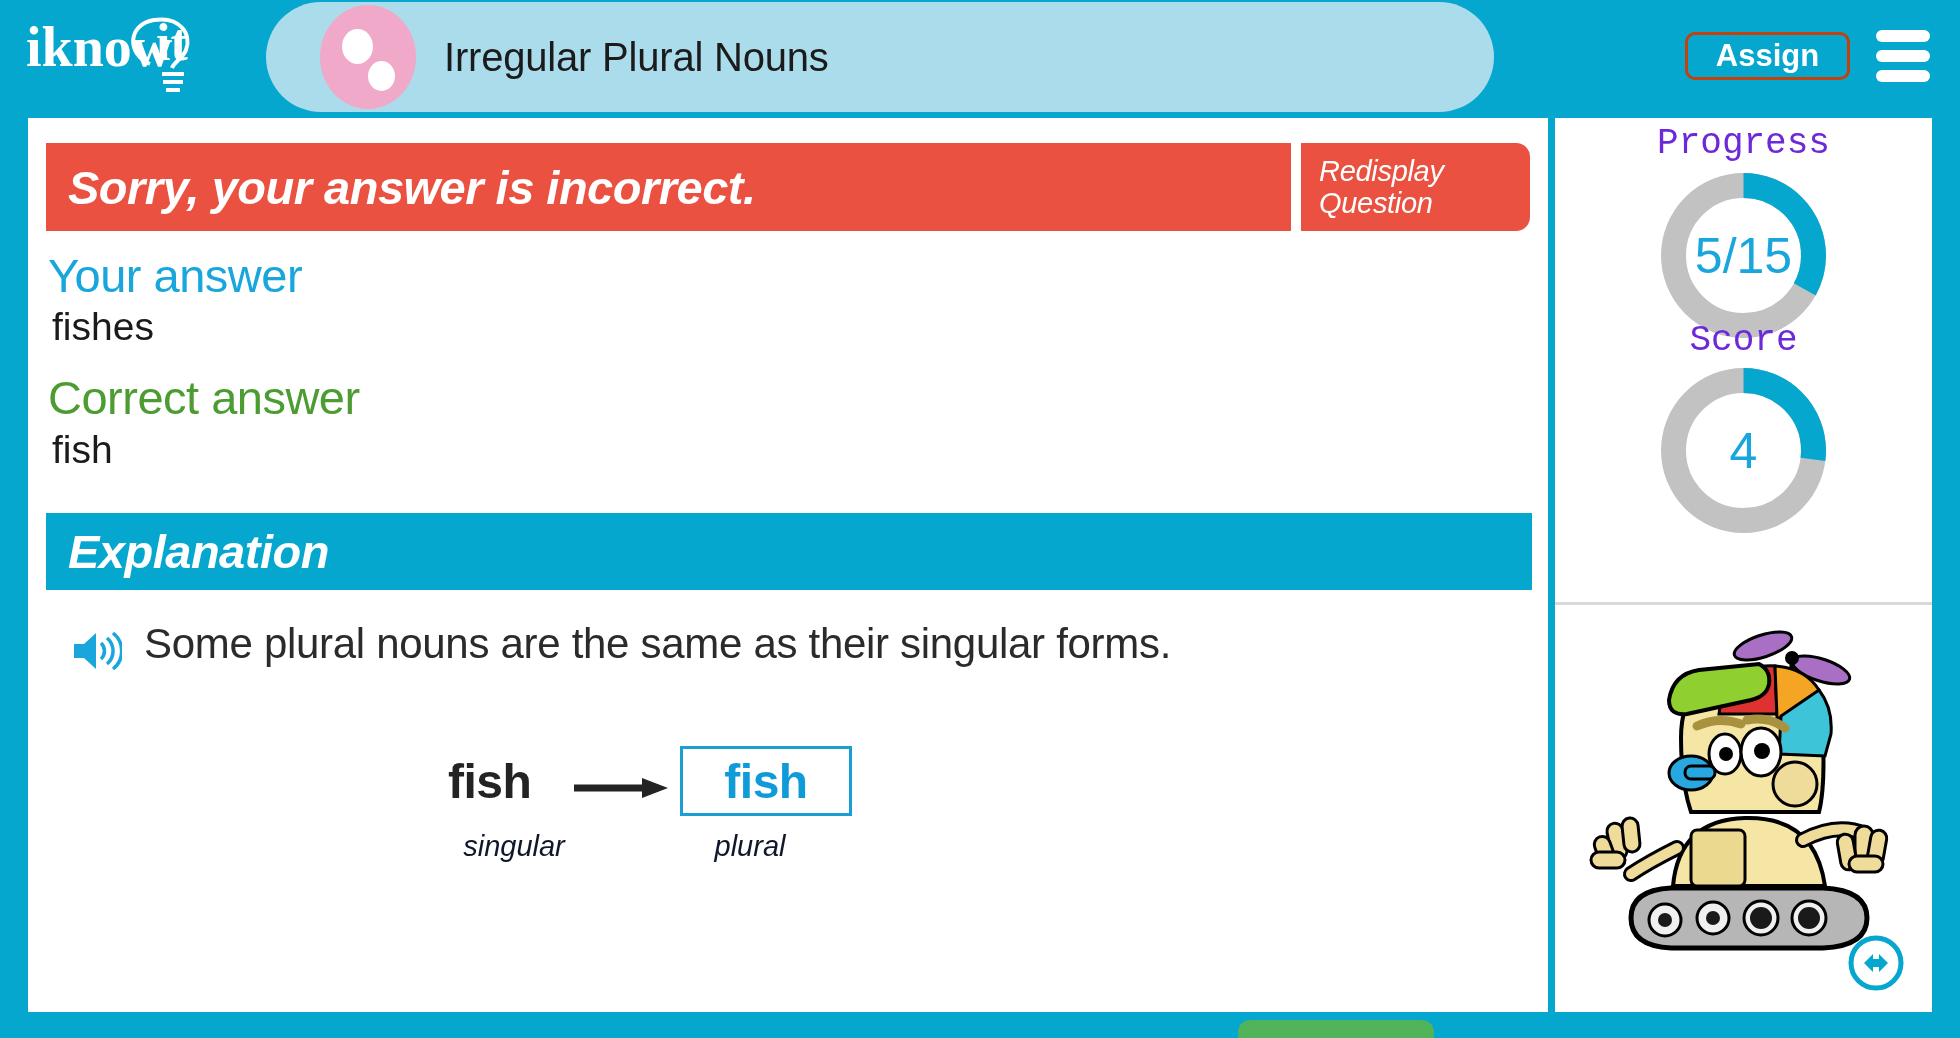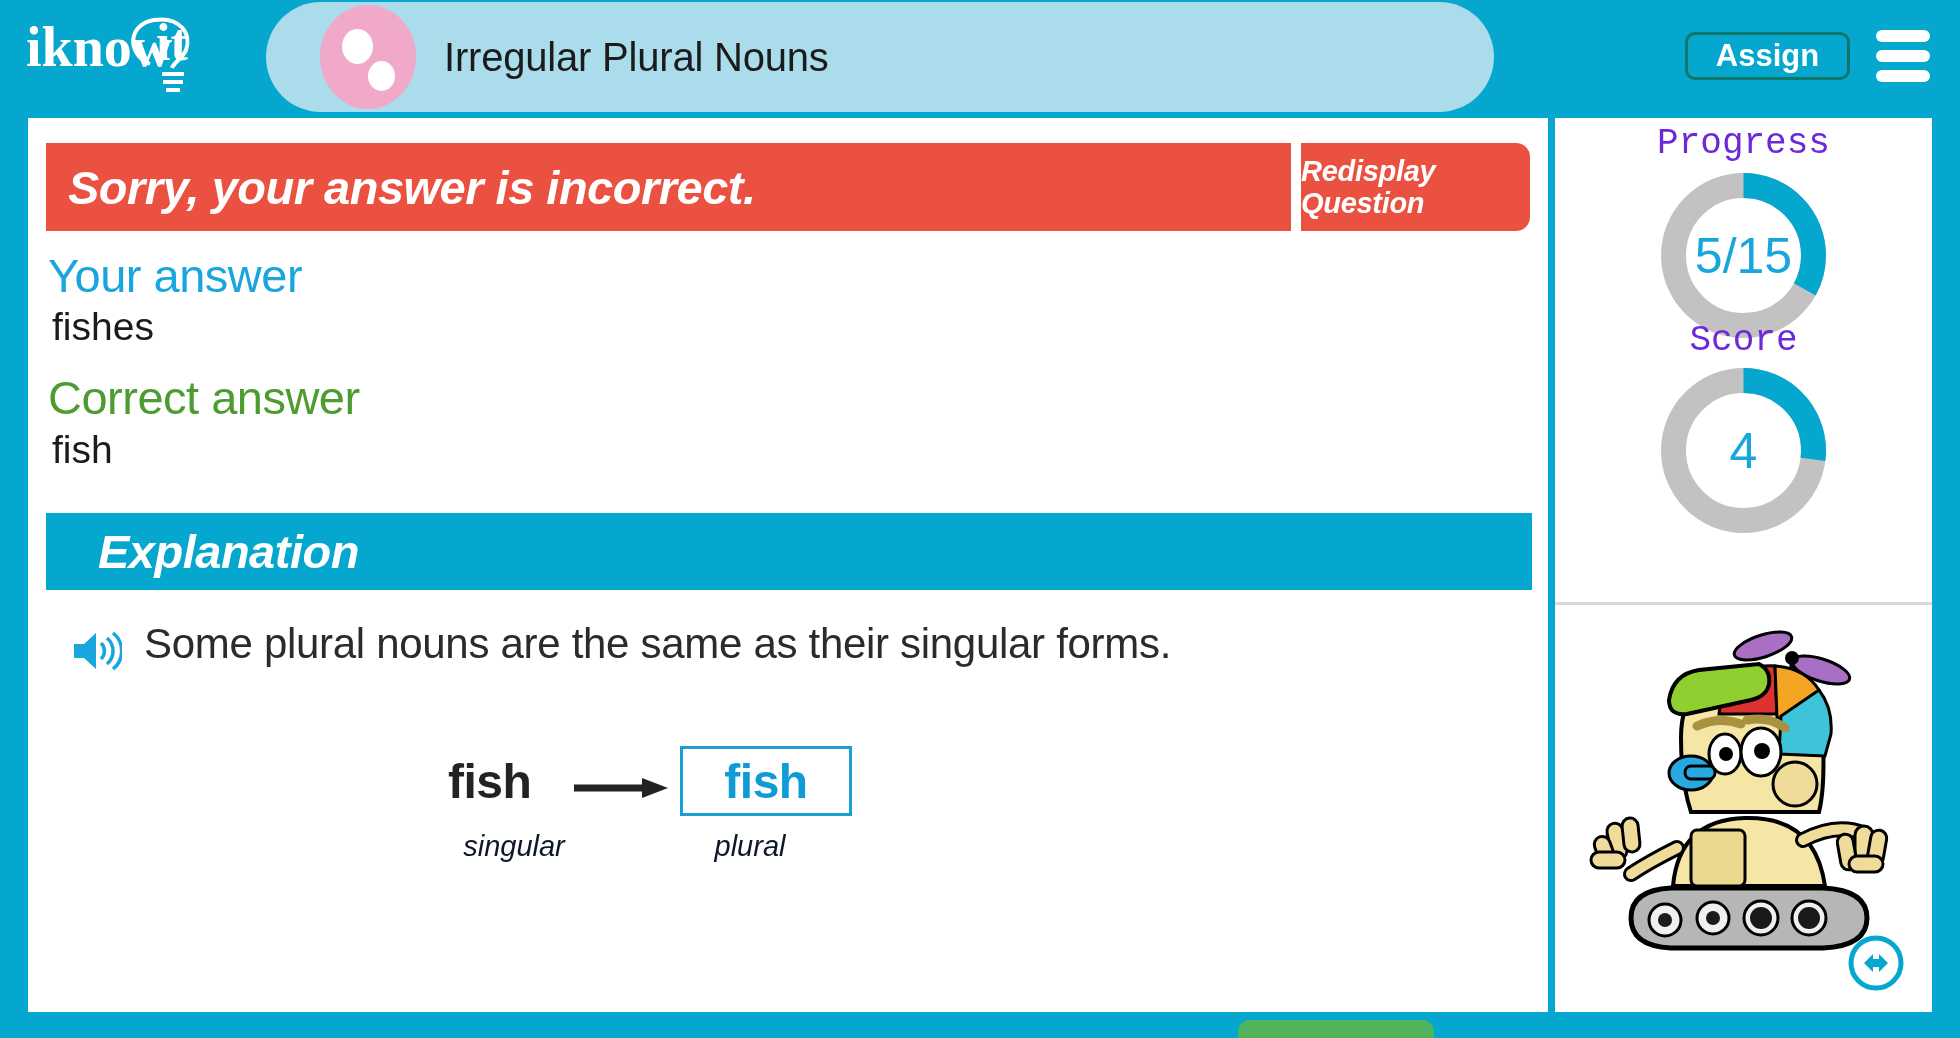--- a/index.html
+++ b/index.html
@@ -44,21 +44,21 @@
   }
   #title-text {
     margin-left: 28px;
     font-size: 40px; color: #1b1b1b;
     letter-spacing: -0.2px;
     white-space: nowrap;
   }
   #assign-btn {
     position: absolute; right: 110px; top: 32px;
     width: 165px; height: 48px;
-    border: 3px solid #0f766e; border-radius: 10px;
+    border: 3px solid #c2410c; border-radius: 10px;
     background: transparent;
     color: #fff; font-size: 31px; font-weight: bold;
     display: flex; align-items: center; justify-content: center;
     cursor: pointer;
   }
   #menu-btn {
     position: absolute; right: 30px; top: 30px;
     width: 54px; height: 52px; cursor: pointer;
     display: flex; flex-direction: column; justify-content: space-between;
   }
@@ -94,43 +94,43 @@
   }
   #redisplay-btn {
     position: absolute; left: 1255px; top: 0;
     width: 229px; height: 88px;
     background: #ea5140;
     border-radius: 0 14px 14px 0;
     display: flex; flex-direction: column; justify-content: center;
     cursor: pointer;
   }
   #redisplay-btn span {
-    color: #fff;
-    font-size: 29px; font-style: italic; font-weight: bold;
+    margin-left: 18px; color: #fff;
+    font-size: 29px; font-style: italic; font-weight: normal;
     line-height: 1.12; letter-spacing: -0.3px;
   }
 
   .answer-label {
     position: absolute; left: 20px;
     font-size: 47px; letter-spacing: -0.5px;
   }
   .answer-value {
     position: absolute; left: 24px;
     font-size: 39px; color: #1b1b1b;
   }
   #your-answer-label { top: 130px; color: #18a6dc; }
   #your-answer-value { top: 187px; }
   #correct-answer-label { top: 252px; color: #4c9c31; }
   #correct-answer-value { top: 310px; }
 
   #explanation-bar {
     position: absolute; left: 18px; top: 395px;
     width: 1486px; height: 77px;
     background: #05a7ce;
-    display: flex; align-items: center; padding-left: 30px;
+    display: flex; align-items: center;
   }
   #explanation-bar span {
     margin-left: 22px; color: #fff;
     font-size: 47px; font-style: italic; font-weight: bold;
     letter-spacing: -0.5px;
   }
 
   #explanation-body {
     position: absolute; left: 18px; top: 500px;
     width: 1486px;

